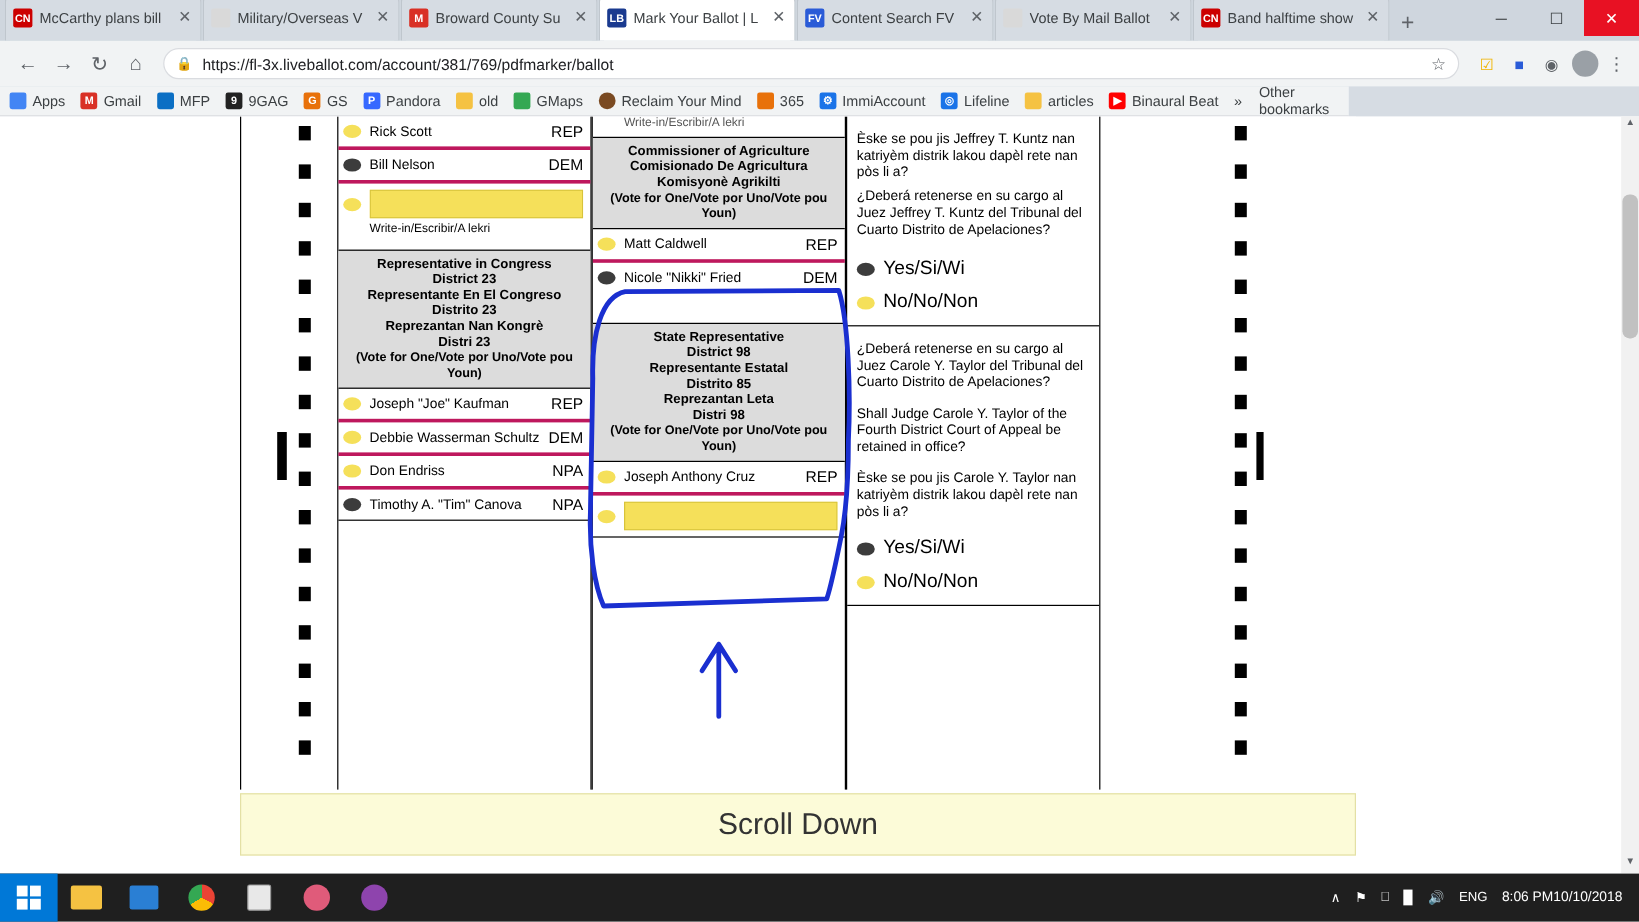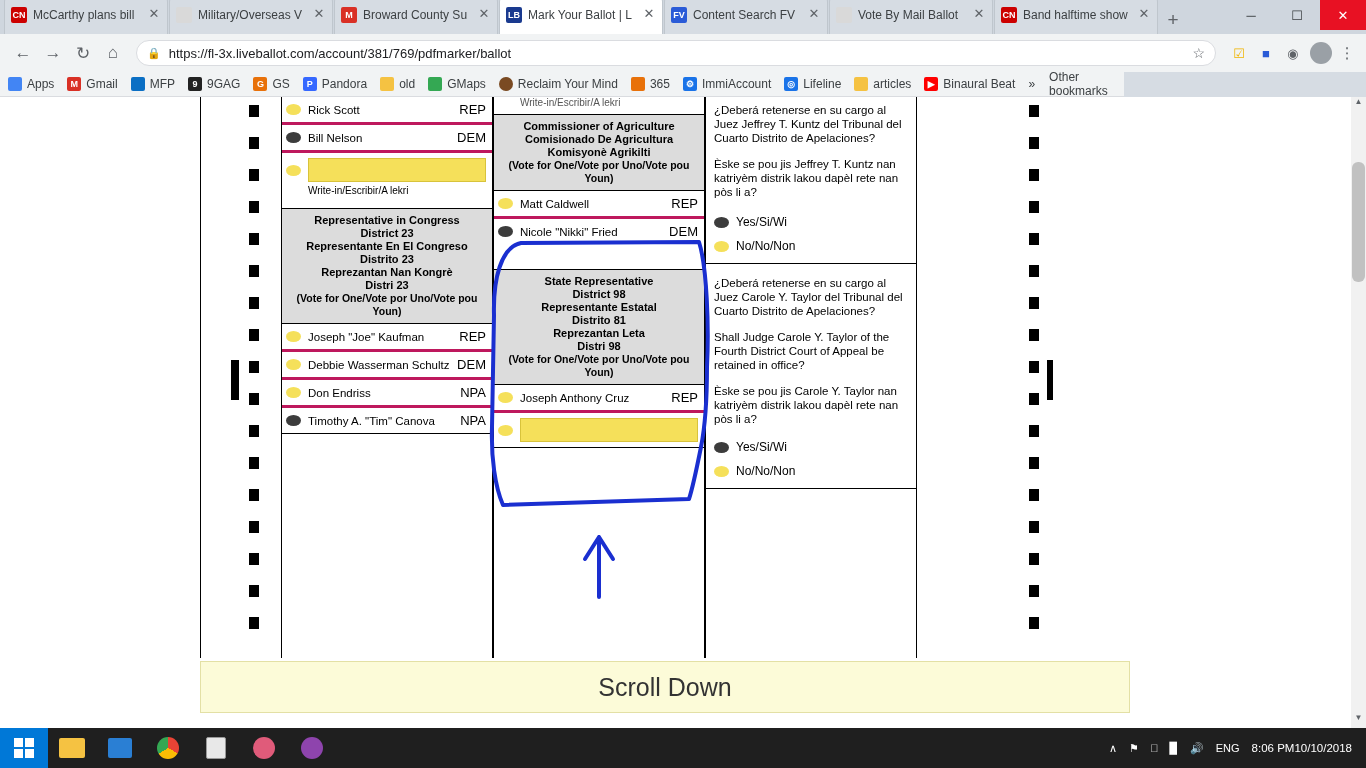--- a/index.html
+++ b/index.html
@@ -65,21 +65,21 @@
   .cand { display:flex; align-items:center; padding:5px 6px 5px 4px; border-bottom:3px solid #be185d; font-size:11.5px; color:#000; }
   .oval { width:15px; height:11px; border-radius:50%; flex:none; margin-right:7px; }
   .oval.empty { background:#f5e05a; }
   .oval.filled { background:#3c3c3c; }
   .cname { flex:1; white-space:nowrap; overflow:hidden; }
   .party { font-size:13px; margin-left:4px; }
   .wbox { height:24px; background:#f5e05a; border:1px solid #d8c33b; }
   .wlabel { font-size:10px; padding:3px 0 6px 26px; color:#000; }
 
   .qtext { font-size:11.5px; line-height:14px; padding:6px 8px 0 8px; }
-  .qrow { display:flex; align-items:center; padding:5px 8px; font-size:12px; }
+  .qrow { display:flex; align-items:center; padding:5px 8px; font-size:16px; }
 
   
   .annot { position:absolute; pointer-events:none; }
 
   
   .scrolldown { position:absolute; left:200px; top:661px; width:930px; height:52px; background:#fcfbd8;
                 border:1px solid #e3e0a5; display:flex; align-items:center; justify-content:center;
                 font-size:25px; color:#333; }
 
   
@@ -341,41 +341,41 @@
         <div class="cand" style="border-bottom:none;">
           <span class="oval filled"></span>
           <span class="cname">Nicole "Nikki" Fried</span>
           <span class="party">DEM</span>
         </div>
 
         <div class="raceheader" style="margin-top:25px;">
           <div>State Representative</div>
           <div>District 98</div>
           <div>Representante Estatal</div>
-          <div>Distrito 81</div>
+          <div>Distrito 85</div>
           <div>Reprezantan Leta</div>
           <div>Distri 98</div>
           <div class="vote">(Vote for One/Vote por Uno/Vote pou Youn)</div>
         </div>
         <div class="cand">
           <span class="oval empty"></span>
           <span class="cname">Joseph Anthony Cruz</span>
           <span class="party">REP</span>
         </div>
         <div class="cand" style="border-bottom:1px solid #000;">
           <span class="oval empty"></span>
           <span class="cname">
             <span class="wbox" style="display:block"></span>
           </span>
         </div>
       </div>
 
       <div class="col" style="left:504px;">
+        <div class="qtext" style="padding-top:12px;">Èske se pou jis Jeffrey T. Kuntz nan katriyèm distrik lakou dapèl rete nan pòs li a?</div>
         <div class="qtext">¿Deberá retenerse en su cargo al Juez Jeffrey T. Kuntz del Tribunal del Cuarto Distrito de Apelaciones?</div>
-        <div class="qtext" style="padding-top:12px;">Èske se pou jis Jeffrey T. Kuntz nan katriyèm distrik lakou dapèl rete nan pòs li a?</div>
         <div class="qrow" style="padding-top:16px;">
           <span class="oval filled"></span>
           <span>Yes/Si/Wi</span>
         </div>
         <div class="qrow" style="border-bottom:1px solid #000; padding-bottom:10px;">
           <span class="oval empty"></span>
           <span>No/No/Non</span>
         </div>
 
         <div class="qtext" style="padding-top:12px;">¿Deberá retenerse en su cargo al Juez Carole Y. Taylor del Tribunal del Cuarto Distrito de Apelaciones?</div>

